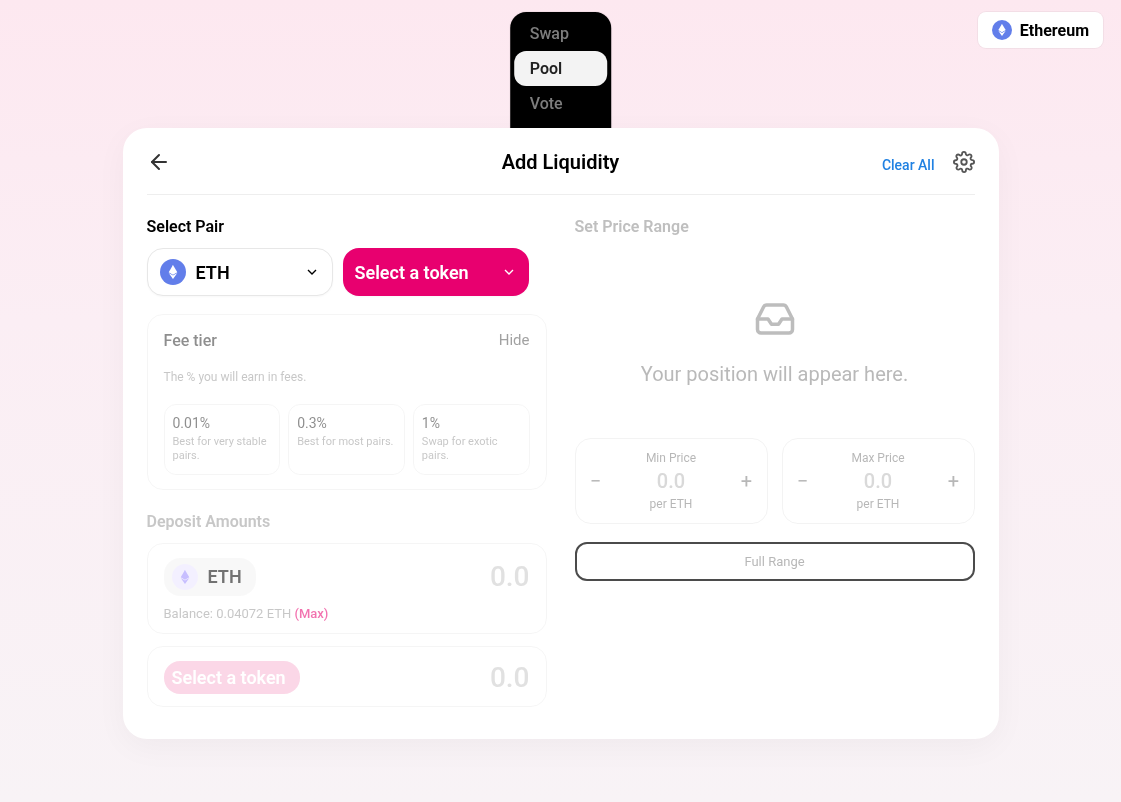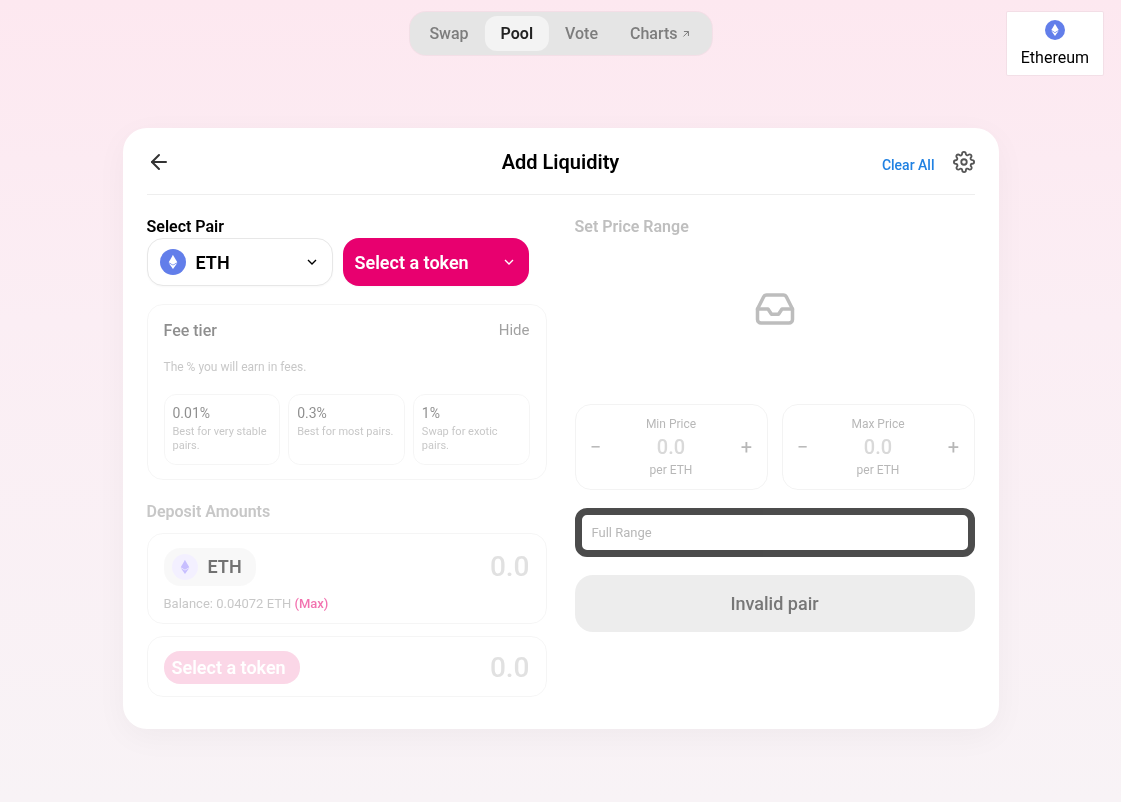--- a/index.html
+++ b/index.html
@@ -1,37 +1,37 @@
 <!DOCTYPE html>
 <html><head>
 <meta charset="utf-8">
 <style>
   * { box-sizing: border-box; margin: 0; padding: 0; font-family: -apple-system, BlinkMacSystemFont, "Segoe UI", Roboto, "Inter", sans-serif; }
   body { background: linear-gradient(180deg,#fde8f0 0%, #fbeef4 40%, #f8f3f6 100%); min-height: 802px; width: 1121px; position: relative; }
   
-  .topnav { position: absolute; top: 12px; left: 50%; transform: translateX(-50%); display: flex; background: #e5e5e5; border-radius: 16px; padding: 4px; box-shadow: 0 0 0 1px rgba(0,0,0,0.04); }
+  .topnav { position: absolute; top: 12px; left: 50%; transform: translateX(-50%); display: flex; background: #000000; border-radius: 16px; padding: 4px; box-shadow: 0 0 0 1px rgba(0,0,0,0.04); flex-direction: column; }
   .topnav-item { padding: 8px 16px; border-radius: 12px; font-size: 16px; color: #7d7d7d; cursor: pointer; font-weight: 500; display:flex; align-items:center; gap:2px;}
   .topnav-item.active { background: #f3f3f3; color: #222; font-weight: 600; }
   
-  .network-pill { position: absolute; top: 12px; right: 18px; background: #fff; border-radius: 1px; padding: 8px 14px; display: flex; align-items: center; gap: 8px; font-weight: 400; font-size: 16px; box-shadow: 0 0 0 1px rgba(0,0,0,0.04); cursor:pointer;flex-direction:column;}
+  .network-pill { position: absolute; top: 12px; right: 18px; background: #fff; border-radius: 8px; padding: 8px 14px; display: flex; align-items: center; gap: 8px; font-weight: 700; font-size: 16px; box-shadow: 0 0 0 1px rgba(0,0,0,0.04); cursor:pointer;}
   .eth-icon-sm { width: 20px; height: 20px; border-radius: 50%; background: #627eea; display: inline-flex; align-items:center; justify-content:center;}
   .eth-icon-sm svg { width:12px; height:12px; }
   
   .card { position: absolute; top: 128px; left: 50%; transform: translateX(-50%); width: 876px; background: #fff; border-radius: 24px; padding: 22px 24px 32px 24px; box-shadow: 0 8px 32px rgba(0,0,0,0.04); }
   
   .card-header { display: flex; align-items: center; justify-content: space-between; padding-bottom: 20px; border-bottom: 1px solid #eee; }
   .back-arrow { width: 24px; height: 24px; cursor: pointer; color:#333; }
   .card-title { font-size: 20px; font-weight: 600; position:absolute; left:50%; transform:translateX(-50%);}
   .header-right { display: flex; align-items: flex-end; gap: 18px; }
   .clear-link { color: #2081e2; font-size: 14px; font-weight: 500; cursor: pointer; }
   .gear { width: 22px; height: 22px; cursor: pointer; color:#555;}
 
   .body-row { display: flex; gap: 28px; margin-top: 22px; }
   .col { flex: 1; min-width:0; }
-  .section-label { font-size: 16px; font-weight: 600; margin-bottom: 2px; }
+  .section-label { font-size: 16px; font-weight: 600; margin-bottom: 12px; }
   .section-label.disabled { color: #bfbfbf; }
 
   .pair-row { display: flex; gap: 10px; }
   .token-btn { display: flex; align-items: center; gap: 10px; background:#fff; border:1px solid #e7e7e7; border-radius: 16px; padding: 10px 12px; font-size: 18px; font-weight:600; cursor:pointer; min-width:186px; box-shadow: 0 1px 2px rgba(0,0,0,0.03);}
   .token-btn .chev { margin-left:auto; }
   .token-btn.pink { background:#e8006f; color:#fff; border:none;}
   .eth-circle { width:26px; height:26px; border-radius:50%; background:#627eea; display:flex; align-items:center; justify-content:center;}
   .eth-circle svg { width:14px; height:14px;}
   .eth-circle.light { background:#ebe5ff;}
   .eth-circle.light svg path { fill:#9b8aff;}
@@ -62,21 +62,21 @@
   
   .price-row { display:flex; gap:14px; margin-top:28px;}
   .price-box { flex:1; border:1px solid #eee; border-radius:16px; padding:12px 10px; text-align:center; position:relative; opacity:0.7;}
   .price-label { font-size:12px; color:#9a9a9a;}
   .price-val { font-size:20px; font-weight:500; color:#c9c9c9; margin:4px 0;}
   .price-per { font-size:12px; color:#9a9a9a;}
   .pm-btn { position:absolute; top:50%; transform:translateY(-50%); width:24px; height:24px; display:flex; align-items:center; justify-content:center; color:#999; font-size:20px; cursor:pointer;}
   .pm-btn.minus { left:8px;}
   .pm-btn.plus { right:8px;}
   
-  .full-range { font-size:13px; color:#9a9a9a; margin-top:18px; border:7px solid #000000; border-radius:12px; padding:10px; opacity:0.7; cursor:pointer;}
+  .full-range { text-align:center; font-size:13px; color:#9a9a9a; margin-top:18px; border:2px solid #000000; border-radius:12px; padding:10px; opacity:0.7; cursor:pointer;}
   
   .submit-btn { margin-top:18px; background:#ededed; color:#777; border-radius:18px; padding:18px; text-align:center; font-size:18px; font-weight:500; cursor:not-allowed;}
   
   .chev { width:16px; height:16px; }
   .arrow-ne { width:12px; height:12px; }
 </style>
 </head>
 <body>
 
 <div class="topnav">
@@ -201,36 +201,36 @@
       </div>
     </div>
 
     <div class="col">
       <div class="section-label disabled">Set Price Range</div>
       <div class="placeholder-area">
         <svg class="inbox-icon" viewBox="0 0 24 24" fill="none" stroke="currentColor" stroke-width="2" stroke-linecap="round" stroke-linejoin="round">
             <polyline points="22 12 16 12 14 15 10 15 8 12 2 12"></polyline>
             <path d="M5.45 5.11L2 12v6a2 2 0 0 0 2 2h16a2 2 0 0 0 2-2v-6l-3.45-6.89A2 2 0 0 0 16.76 4H7.24a2 2 0 0 0-1.79 1.11z"></path>
           </svg>
+        <div class="placeholder-text">Your position will appear here.</div>
       </div>
 
       <div class="price-row">
         <div class="price-box">
           <div class="pm-btn minus">−</div>
           <div class="price-label">Min Price</div>
           <div class="price-val">0.0</div>
           <div class="price-per">per ETH</div>
           <div class="pm-btn plus">+</div>
         </div>
         <div class="price-box">
           <div class="pm-btn minus">−</div>
           <div class="price-label">Max Price</div>
           <div class="price-val">0.0</div>
           <div class="price-per">per ETH</div>
           <div class="pm-btn plus">+</div>
         </div>
       </div>
 
       <div class="full-range">Full Range</div>
-      <div class="submit-btn">Invalid pair</div>
     </div>
   </div>
 </div>
 
 </body></html>

